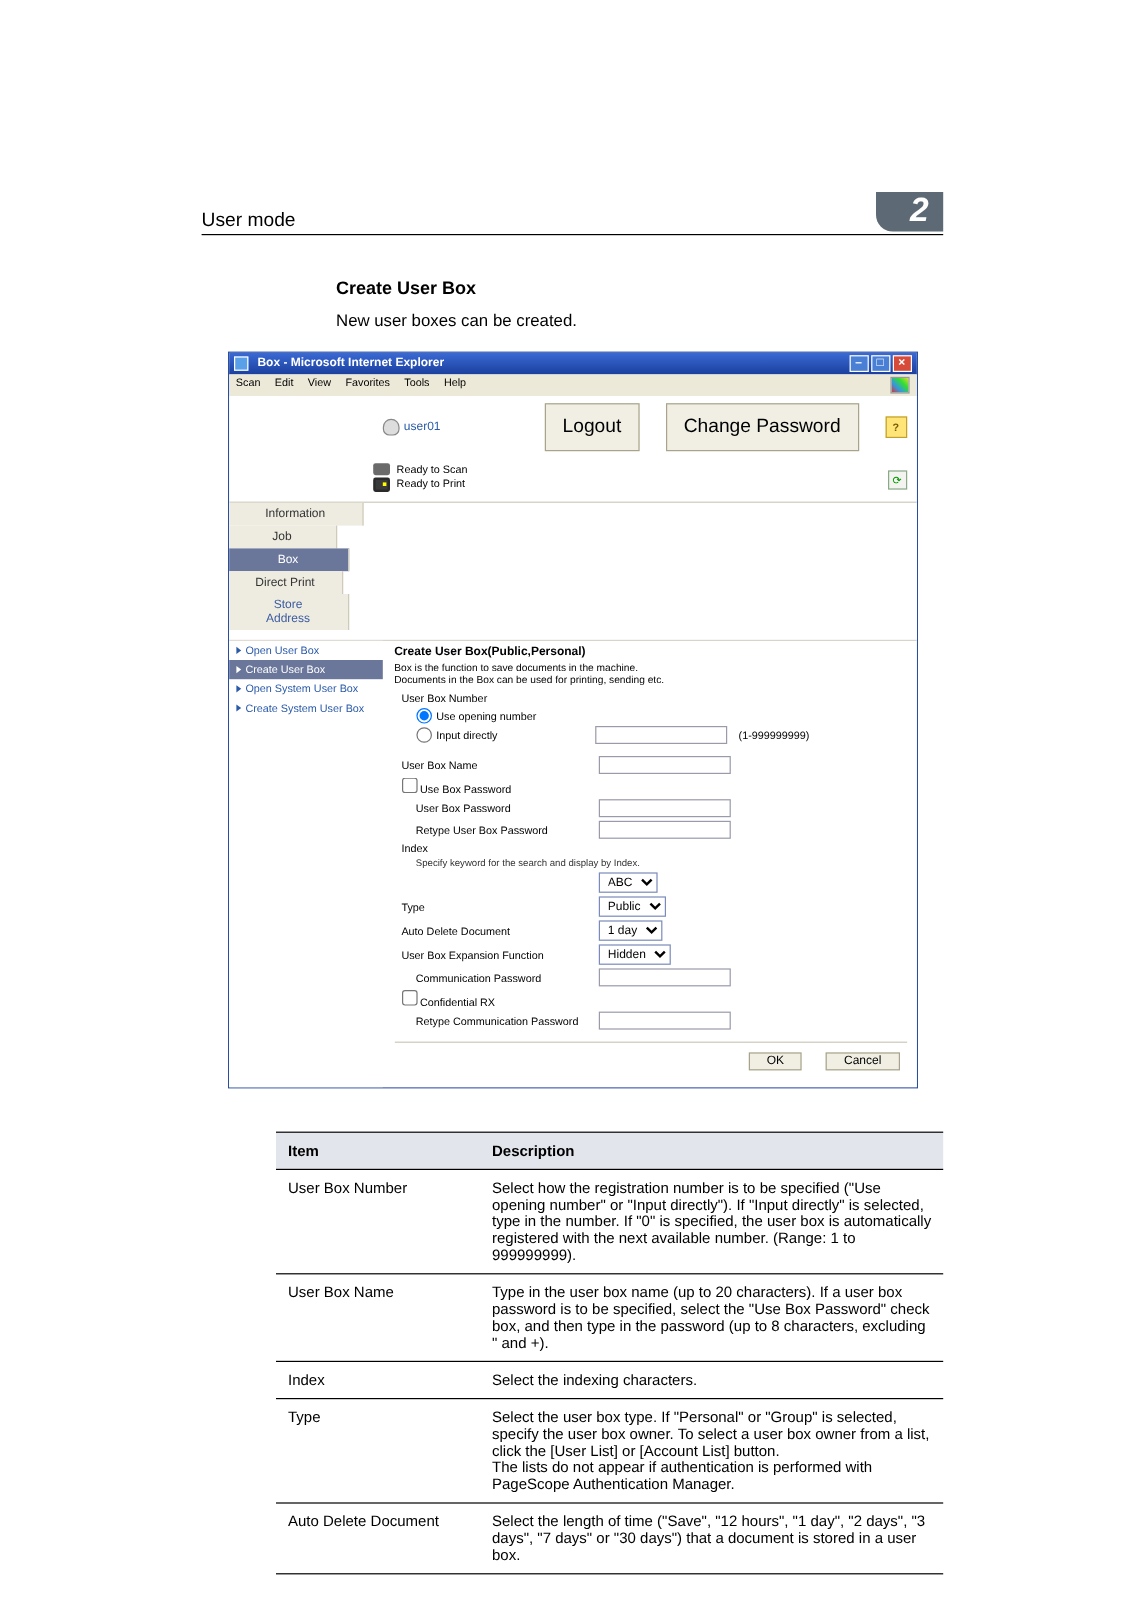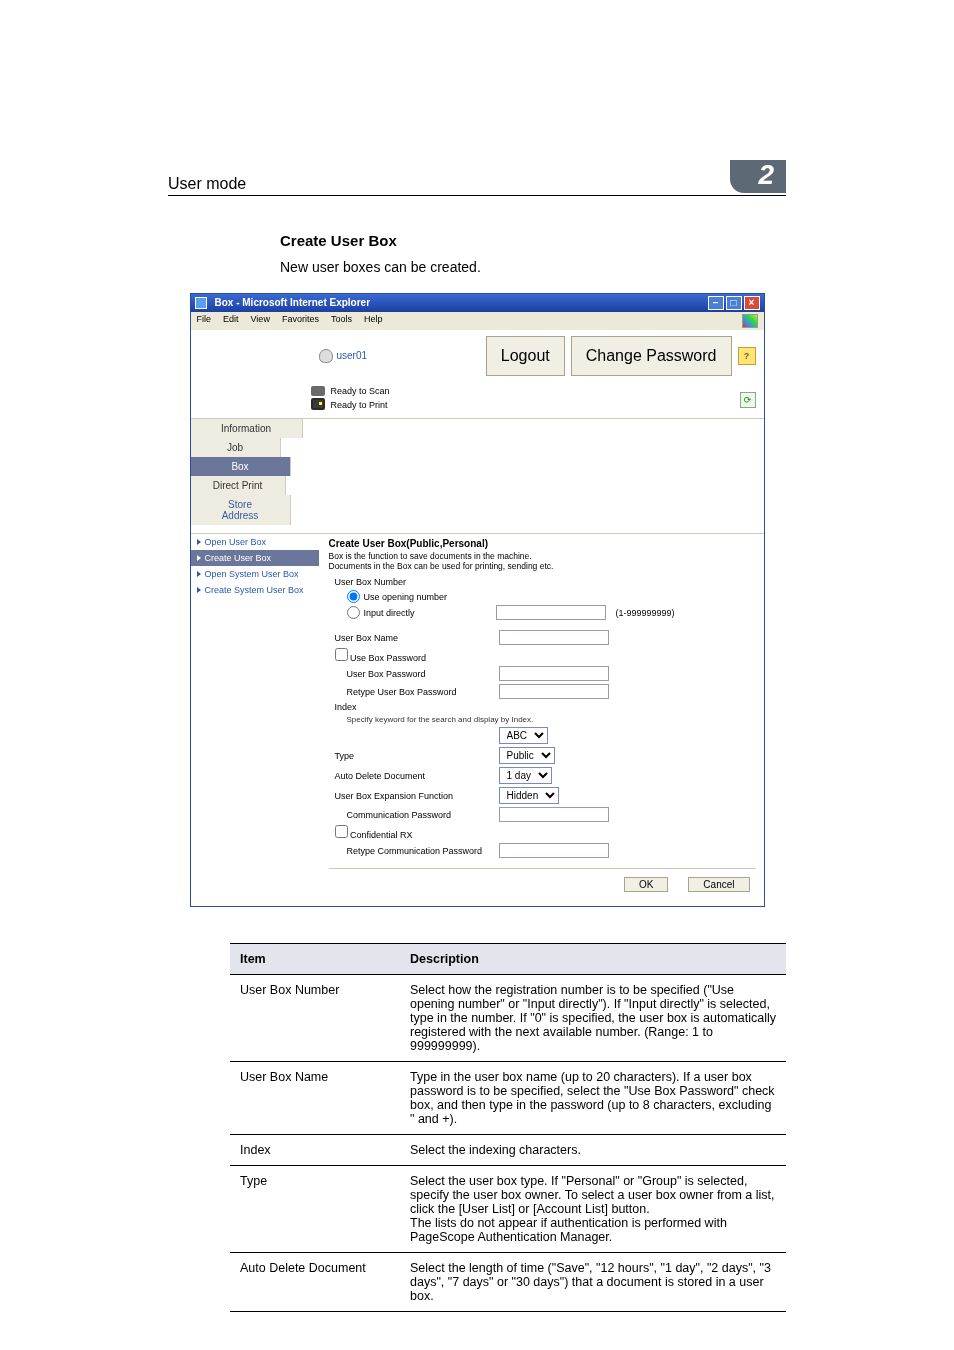--- a/index.html
+++ b/index.html
@@ -60,28 +60,28 @@
   .ie-winbtn { width:16px; height:14px; display:flex; align-items:center; justify-content:center; font-weight:bold; font-size:10px; }
   .btn-min { background:#4a7fd6; border:1px solid #fff; color:#fff; }
   .btn-max { background:#4a7fd6; border:1px solid #fff; color:#fff; }
   .btn-close { background:#d64b3a; border:1px solid #fff; color:#fff; }
   .ie-menubar { background:#ece9d8; padding:2px 6px; display:flex; gap:12px; color:#000; }
   .ie-flag { width:16px; height:14px; margin-left:auto; background:linear-gradient(45deg,#d33,#39d,#3d3,#dd3); border:1px solid #999; }
 
   .app-area { background:#fff; }
   .app-top {
     display:flex; align-items:center; justify-content:flex-end;
-    padding: 6px 8px; border-bottom: 0; gap:6px;
+    padding: 6px 8px; border-bottom: 0; gap:22px;
   }
   .user-ind { display:flex; align-items:center; gap:4px; margin-right:auto; margin-left:120px; color:#2a5aa8; font-size:10px; }
   .user-icon { width:14px; height:14px; border:1px solid #888; border-radius:50% 50% 40% 40%; position:relative; background:#ddd;}
   .app-btn { background:#f1efe4; border:1px solid #a8a38a; padding:10px 14px; font-size:16px; cursor:pointer; }
   .help-btn { width:18px; height:18px; background:#ffe577; border:1px solid #c0a030; display:flex; align-items:center; justify-content:center; font-weight:bold; color:#7a5c00; }
   .status-rows { margin-left:120px; padding:2px 0 6px 0; }
-  .status-row { display:flex; align-items:flex-end; gap:6px; font-size:9px; margin:2px 0;}
+  .status-row { display:flex; align-items:flex-start; gap:6px; font-size:9px; margin:2px 0;}
   .scanner-icon { width:14px; height:10px; background:#6a6a6a; border-radius:2px; }
   .printer-icon { width:14px; height:12px; background:#3a3a3a; border:2px solid #2a2a2a; border-radius:2px; position:relative;}
   .printer-icon::after { content:""; position:absolute; top:2px; right:1px; width:3px; height:3px; background:#ff0;}
   .refresh-btn { width:16px; height:16px; border:1px solid #8a8; display:flex; align-items:center; justify-content:center; color:#090; margin-left:auto; margin-right:8px; background:#f3f3ef; }
   .status-wrap { display:flex; align-items:center; }
 
   .main-tabs { display:flex; background:#fff; border-top:1px solid #cfcabb; border-bottom:1px solid #cfcabb;flex-direction:column;}
   .main-tab { flex:0 0 auto; padding:4px 22px; font-size:10px; border-right:1px solid #cfcabb; background:#eeece1; color:#333; text-align:center;}
   .main-tab.active { background:#6a779a; color:#fff; }
   .main-tab.addr { color:#3a5aa0; }
@@ -142,21 +142,21 @@
         <span class="ie-logo"></span>
         <span>Box - Microsoft Internet Explorer</span>
       </div>
       <div class="ie-winbtns">
         <div class="ie-winbtn btn-min">–</div>
         <div class="ie-winbtn btn-max">□</div>
         <div class="ie-winbtn btn-close">×</div>
       </div>
     </div>
     <div class="ie-menubar">
-      <span>File</span>
+      <span>Scan</span>
       <span>Edit</span>
       <span>View</span>
       <span>Favorites</span>
       <span>Tools</span>
       <span>Help</span>
       <span class="ie-flag"></span>
     </div>
 
     <div class="app-area">
       <div class="app-top">

